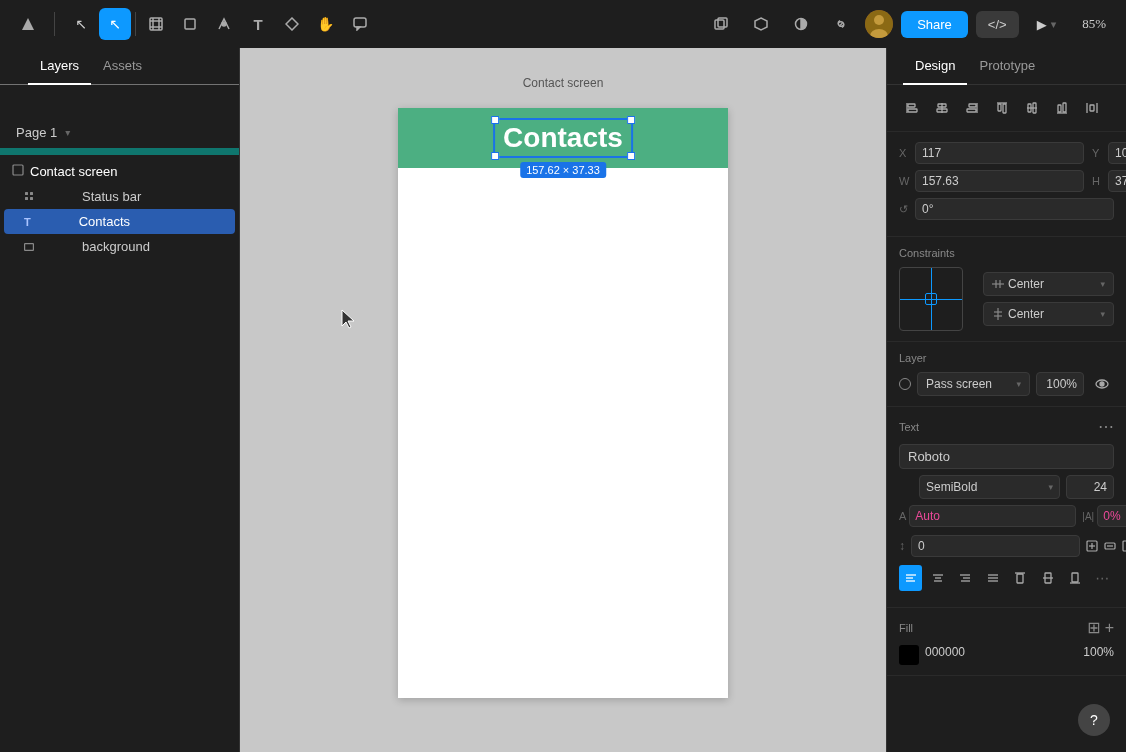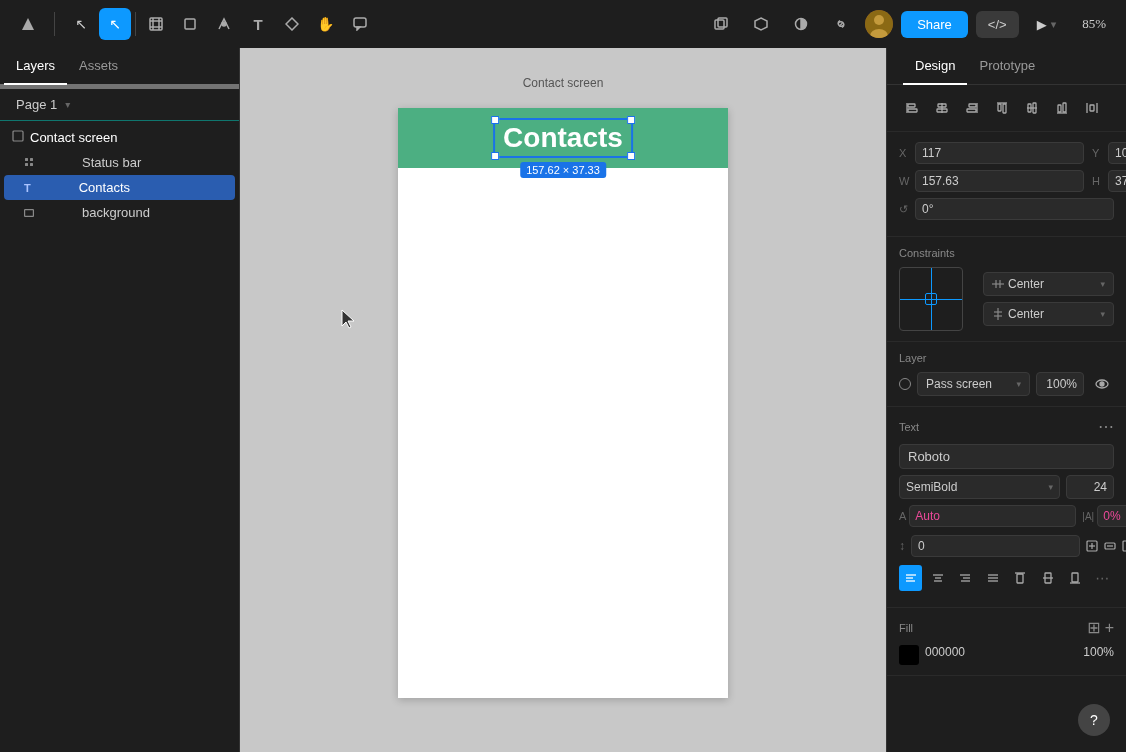--- a/index.html
+++ b/index.html
@@ -113,44 +113,45 @@
     .left-panel {
       width: 240px;
       background: #1e1e1e;
       display: flex;
       flex-direction: column;
       flex-shrink: 0;
       border-right: 1px solid #333;
     }
     .panel-tabs {
       display: flex;
-      border-bottom: 5px solid #737373;
-      padding: 0 4px;
+      border-bottom: 1px solid #737373;
+      padding: 0 28px;
     }
     .panel-tab {
       padding: 10px 12px;
       font-size: 13px;
       cursor: pointer;
       color: #999;
       border-bottom: 2px solid transparent;
       margin-bottom: -1px;
     }
     .panel-tab.active {
       color: white;
       border-bottom-color: white;
     }
     .page-selector {
       display: flex;
       align-items: center;
       padding: 8px 16px;
-      border-bottom: 1px solid #0f766e;
+      border-bottom: 7px solid #0f766e;
       color: #ccc;
       font-size: 13px;
       cursor: pointer;
       gap: 6px;
+      margin-top: 32px;
     }
     .page-selector span { color: #ccc; }
     .layers-list {
       padding: 4px 0;
       overflow-y: auto;
       flex: 1;
     }
     .layer-item {
       display: flex;
       align-items: center;
@@ -915,21 +916,21 @@
       <div class="text-section-header">
         <span class="text-section-title">Text</span>
         <button class="dots-btn">⋯</button>
       </div>
 
       <div class="font-row" style="cursor:pointer;">
         <span>Roboto</span>
       </div>
 
       <div class="font-sub-row">
-        <div class="font-weight-select" style="cursor:pointer;">
+        <div class="font-weight-select" style="cursor:pointer;margin-left:20px;">
           <span>SemiBold</span>
           <span class="dropdown-arrow">▾</span>
         </div>
         <input class="font-size-input" type="text" value="24" style="">
       </div>
 
       <div class="text-metrics-row">
         <div class="text-metric">
           <span class="metric-label" style="font-size:11px;color:#666;">A</span>
           <input class="metric-input" type="text" value="Auto" style="">

